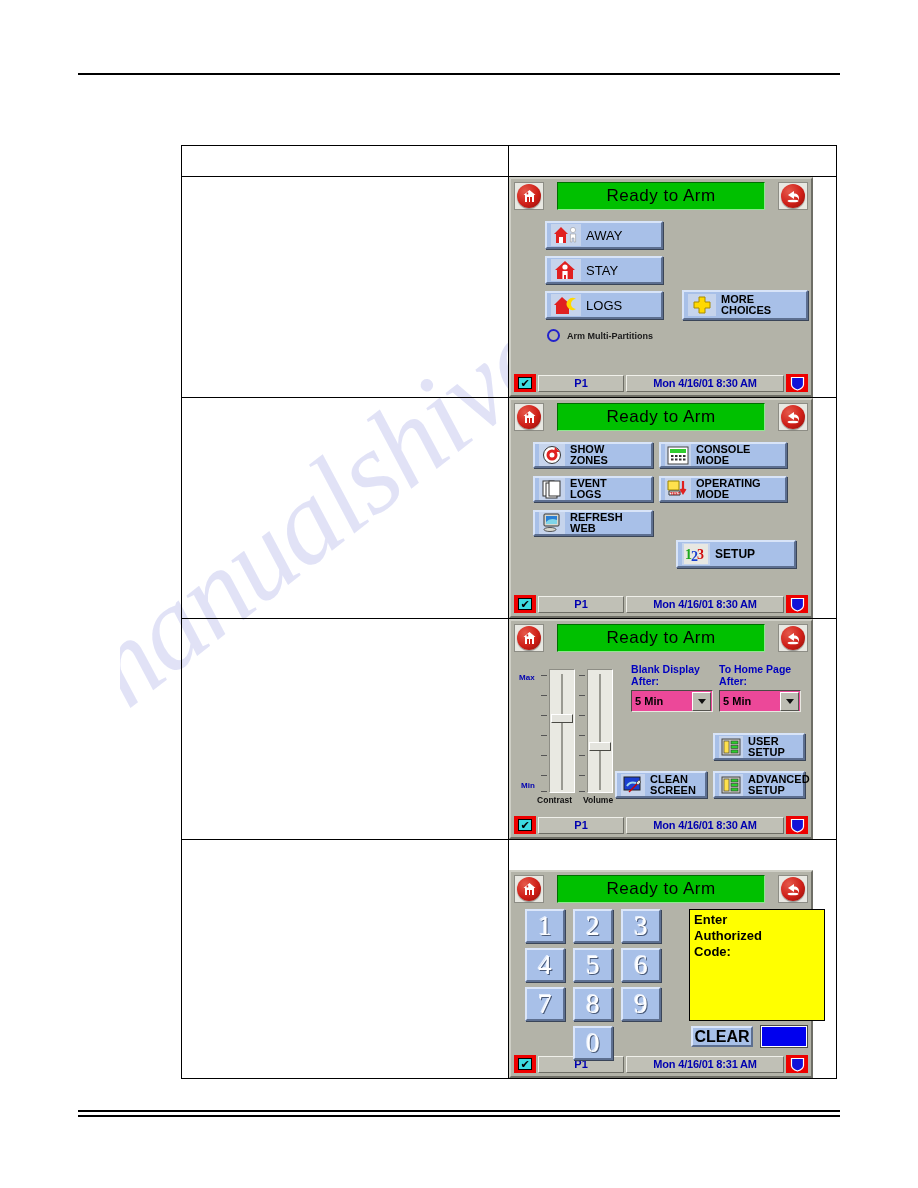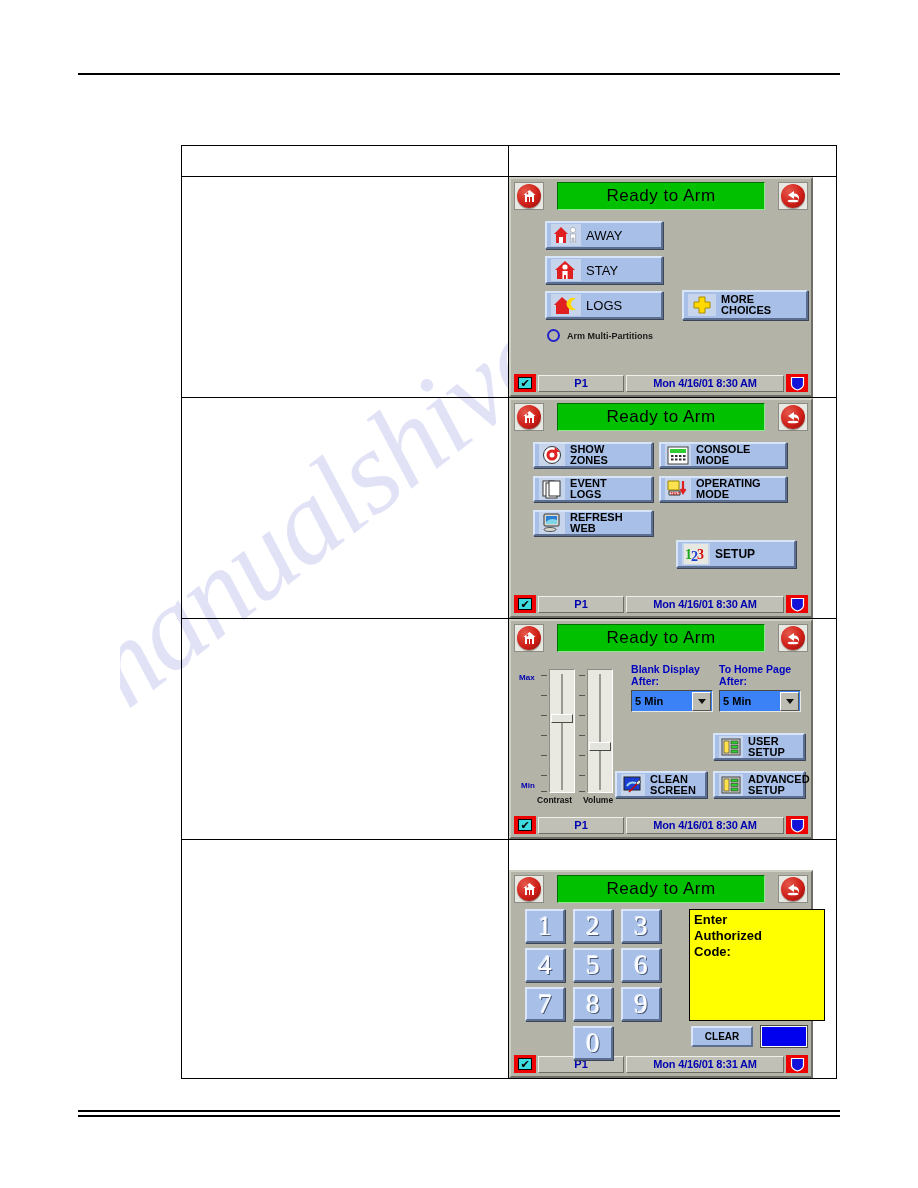--- a/index.html
+++ b/index.html
@@ -220,21 +220,21 @@
   }
   .tick { position:absolute; width:6px; height:1px; background:#555; }
   .sl-lab { position:absolute; font-size:8px; color:#0000b0; font-weight:700; }
   .sl-name { position:absolute; font-size:8.5px; color:#111; font-weight:700; }
 
   .fieldgroup { position: absolute; }
   .fg-label { font-size: 10.5px; font-weight: 700; color:#0000c0; line-height: 12px; white-space: pre-line; }
   .combo {
     margin-top: 3px;
     width: 82px; height: 22px;
-    background:#3b82f6; border:1px solid #4a4a44;
+    background:#ec4899; border:1px solid #4a4a44;
     border-right-color:#e8e8e2; border-bottom-color:#e8e8e2;
     display:flex; align-items:center;
   }
   .combo .cval { flex:1 1 auto; padding-left:3px; font-size:11px; font-weight:700; color:#000; }
   .combo .carr {
     flex:0 0 auto; width:19px; height:19px; margin-right:1px;
     background:#bdbdb3; border:1px solid #ffffff;
     border-right-color:#55554f; border-bottom-color:#55554f;
     display:flex;align-items:center;justify-content:center;
   }
@@ -263,21 +263,21 @@
     white-space: pre-line;
     font-family:"Liberation Sans", sans-serif;
   }
   .clearbtn {
     position:absolute; left:180px; top:122px;
     width:62px; height:21px;
     background:#a8c0e8;
     border:2px solid #dbe6fa;
     border-right-color:#5d6f90; border-bottom-color:#5d6f90;
     display:flex;align-items:center;justify-content:center;
-    font-size:10px; font-weight:700; color:#000;
+    font-size:16px; font-weight:700; color:#000;
   }
   .entryfield {
     position:absolute; left:250px; top:122px;
     width:46px; height:21px;
     background:#0000ee; border:1px solid #fff;
     box-shadow: 0 0 0 1px #4a4a44;
   }
 
   svg { display:block; }
 </style>

